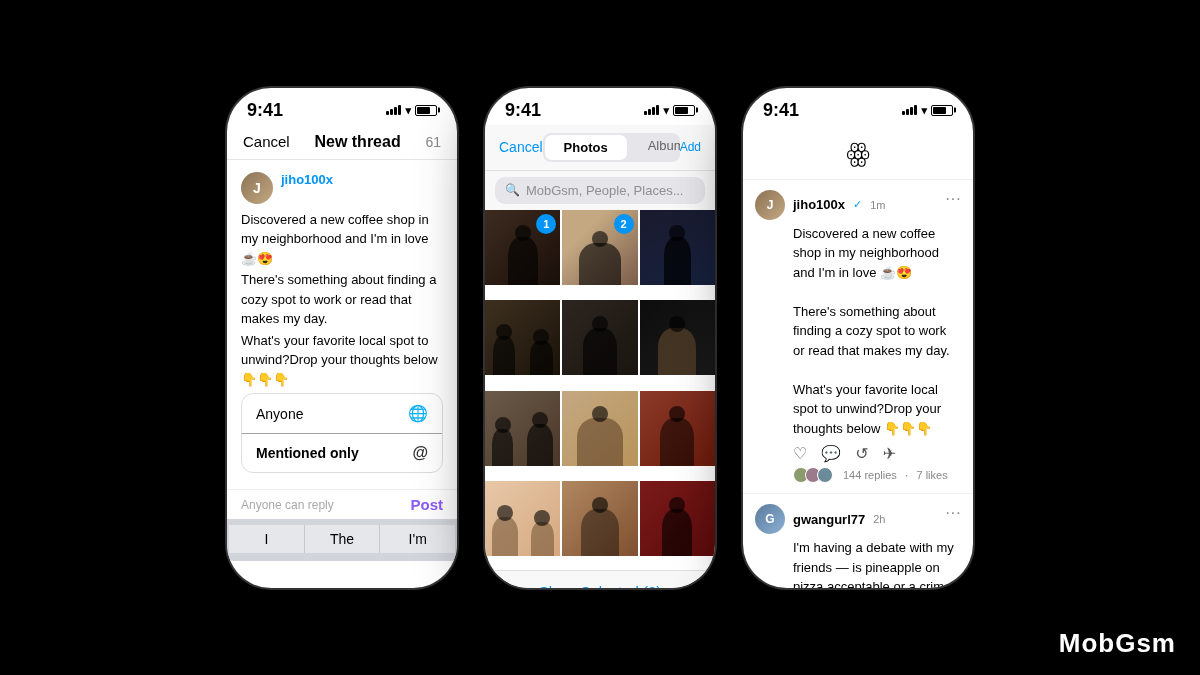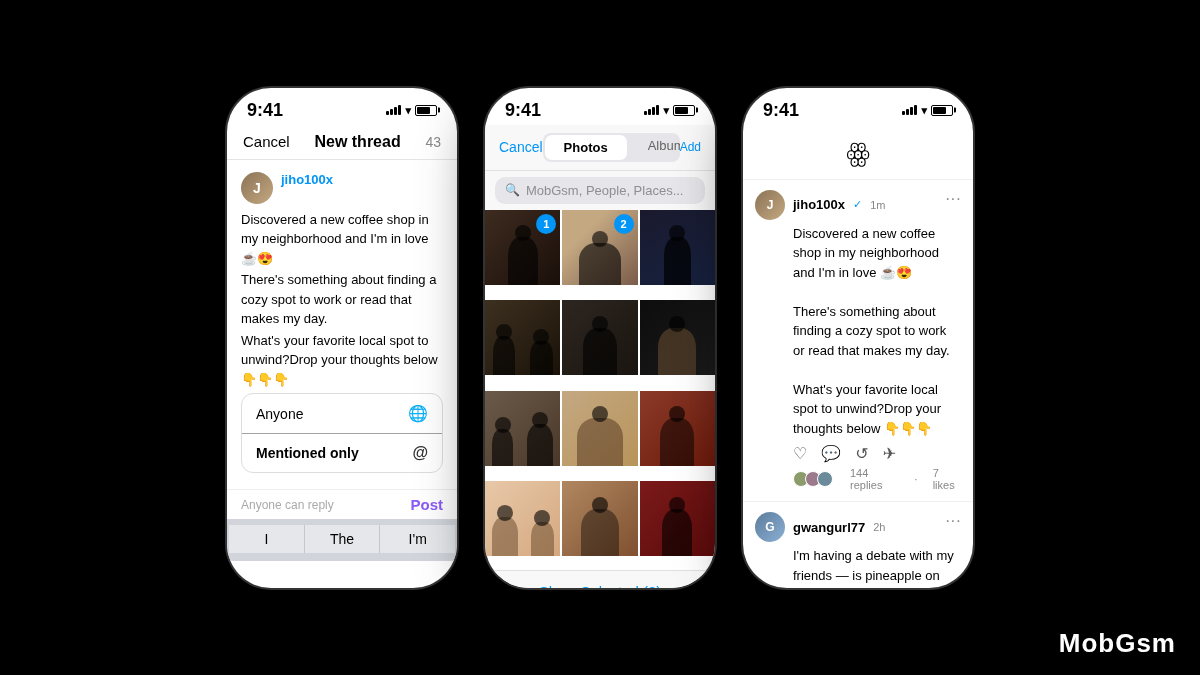--- a/index.html
+++ b/index.html
@@ -283,21 +283,21 @@
     .post-actions {
       display: flex;
       gap: 14px;
       align-items: center;
       margin-left: 38px;
     }
     .action-icon { font-size: 16px; color: #555; }
     .post-stats {
       display: flex;
       align-items: center;
-      gap: 15px;
+      gap: 8px;
       margin-left: 38px;
       margin-top: 4px;
     }
     .stat-avatars { display: flex; margin-right: 2px; }
     .stat-avatar-tiny {
       width: 16px; height: 16px; border-radius: 50%;
       background: #ccc;
       border: 1px solid #fff;
       margin-left: -4px;
     }
@@ -336,21 +336,21 @@
         <span class="wifi-icon">▾</span>
         <div class="battery">
           <div class="battery-fill"></div>
         </div>
       </div>
     </div>
 
     <div class="nav-bar">
       <span class="nav-cancel">Cancel</span>
       <span class="nav-title">New thread</span>
-      <span class="nav-count">43</span>
+      <span class="nav-count">61</span>
     </div>
 
     <div class="thread-compose">
       <div class="thread-user-row">
         <div class="avatar-small">J</div>
         <span class="username-blue">jiho100x</span>
       </div>
       <div class="thread-text">Discovered a new coffee shop in my neighborhood and I'm in love ☕😍</div>
       <div class="thread-text">There's something about finding a cozy spot to work or read that makes my day.</div>
       <div class="thread-text">What's your favorite local spot to unwind?Drop your thoughts below 👇👇👇</div>

